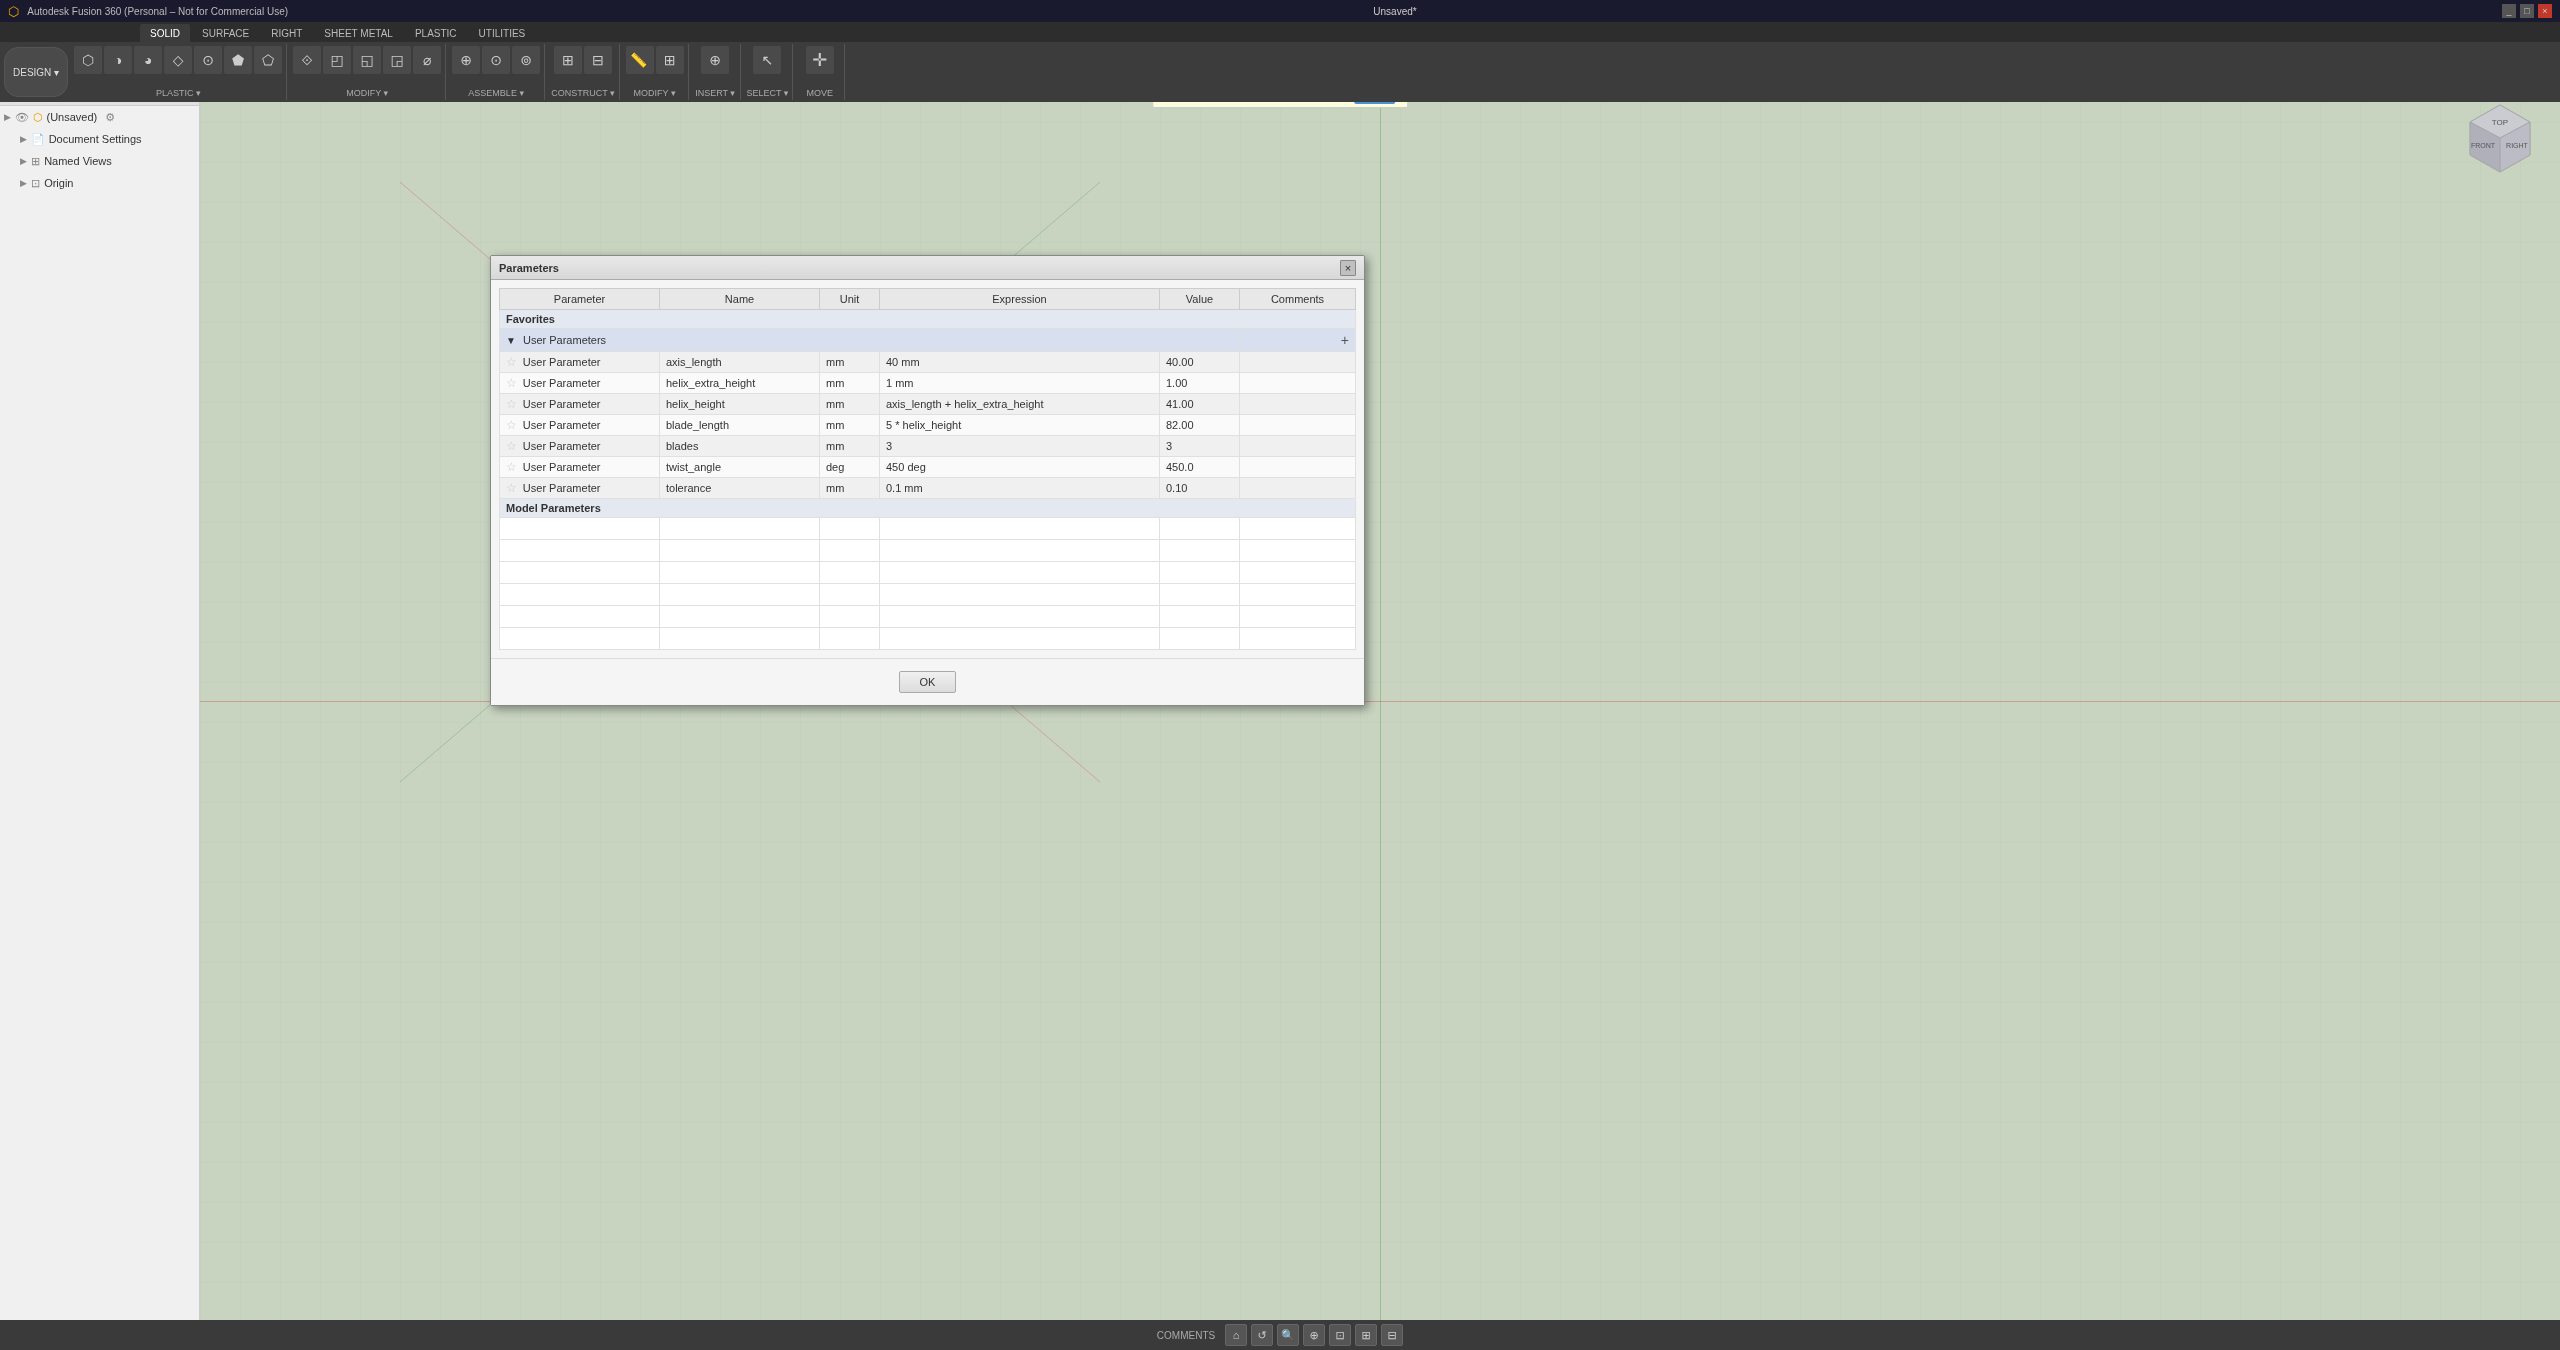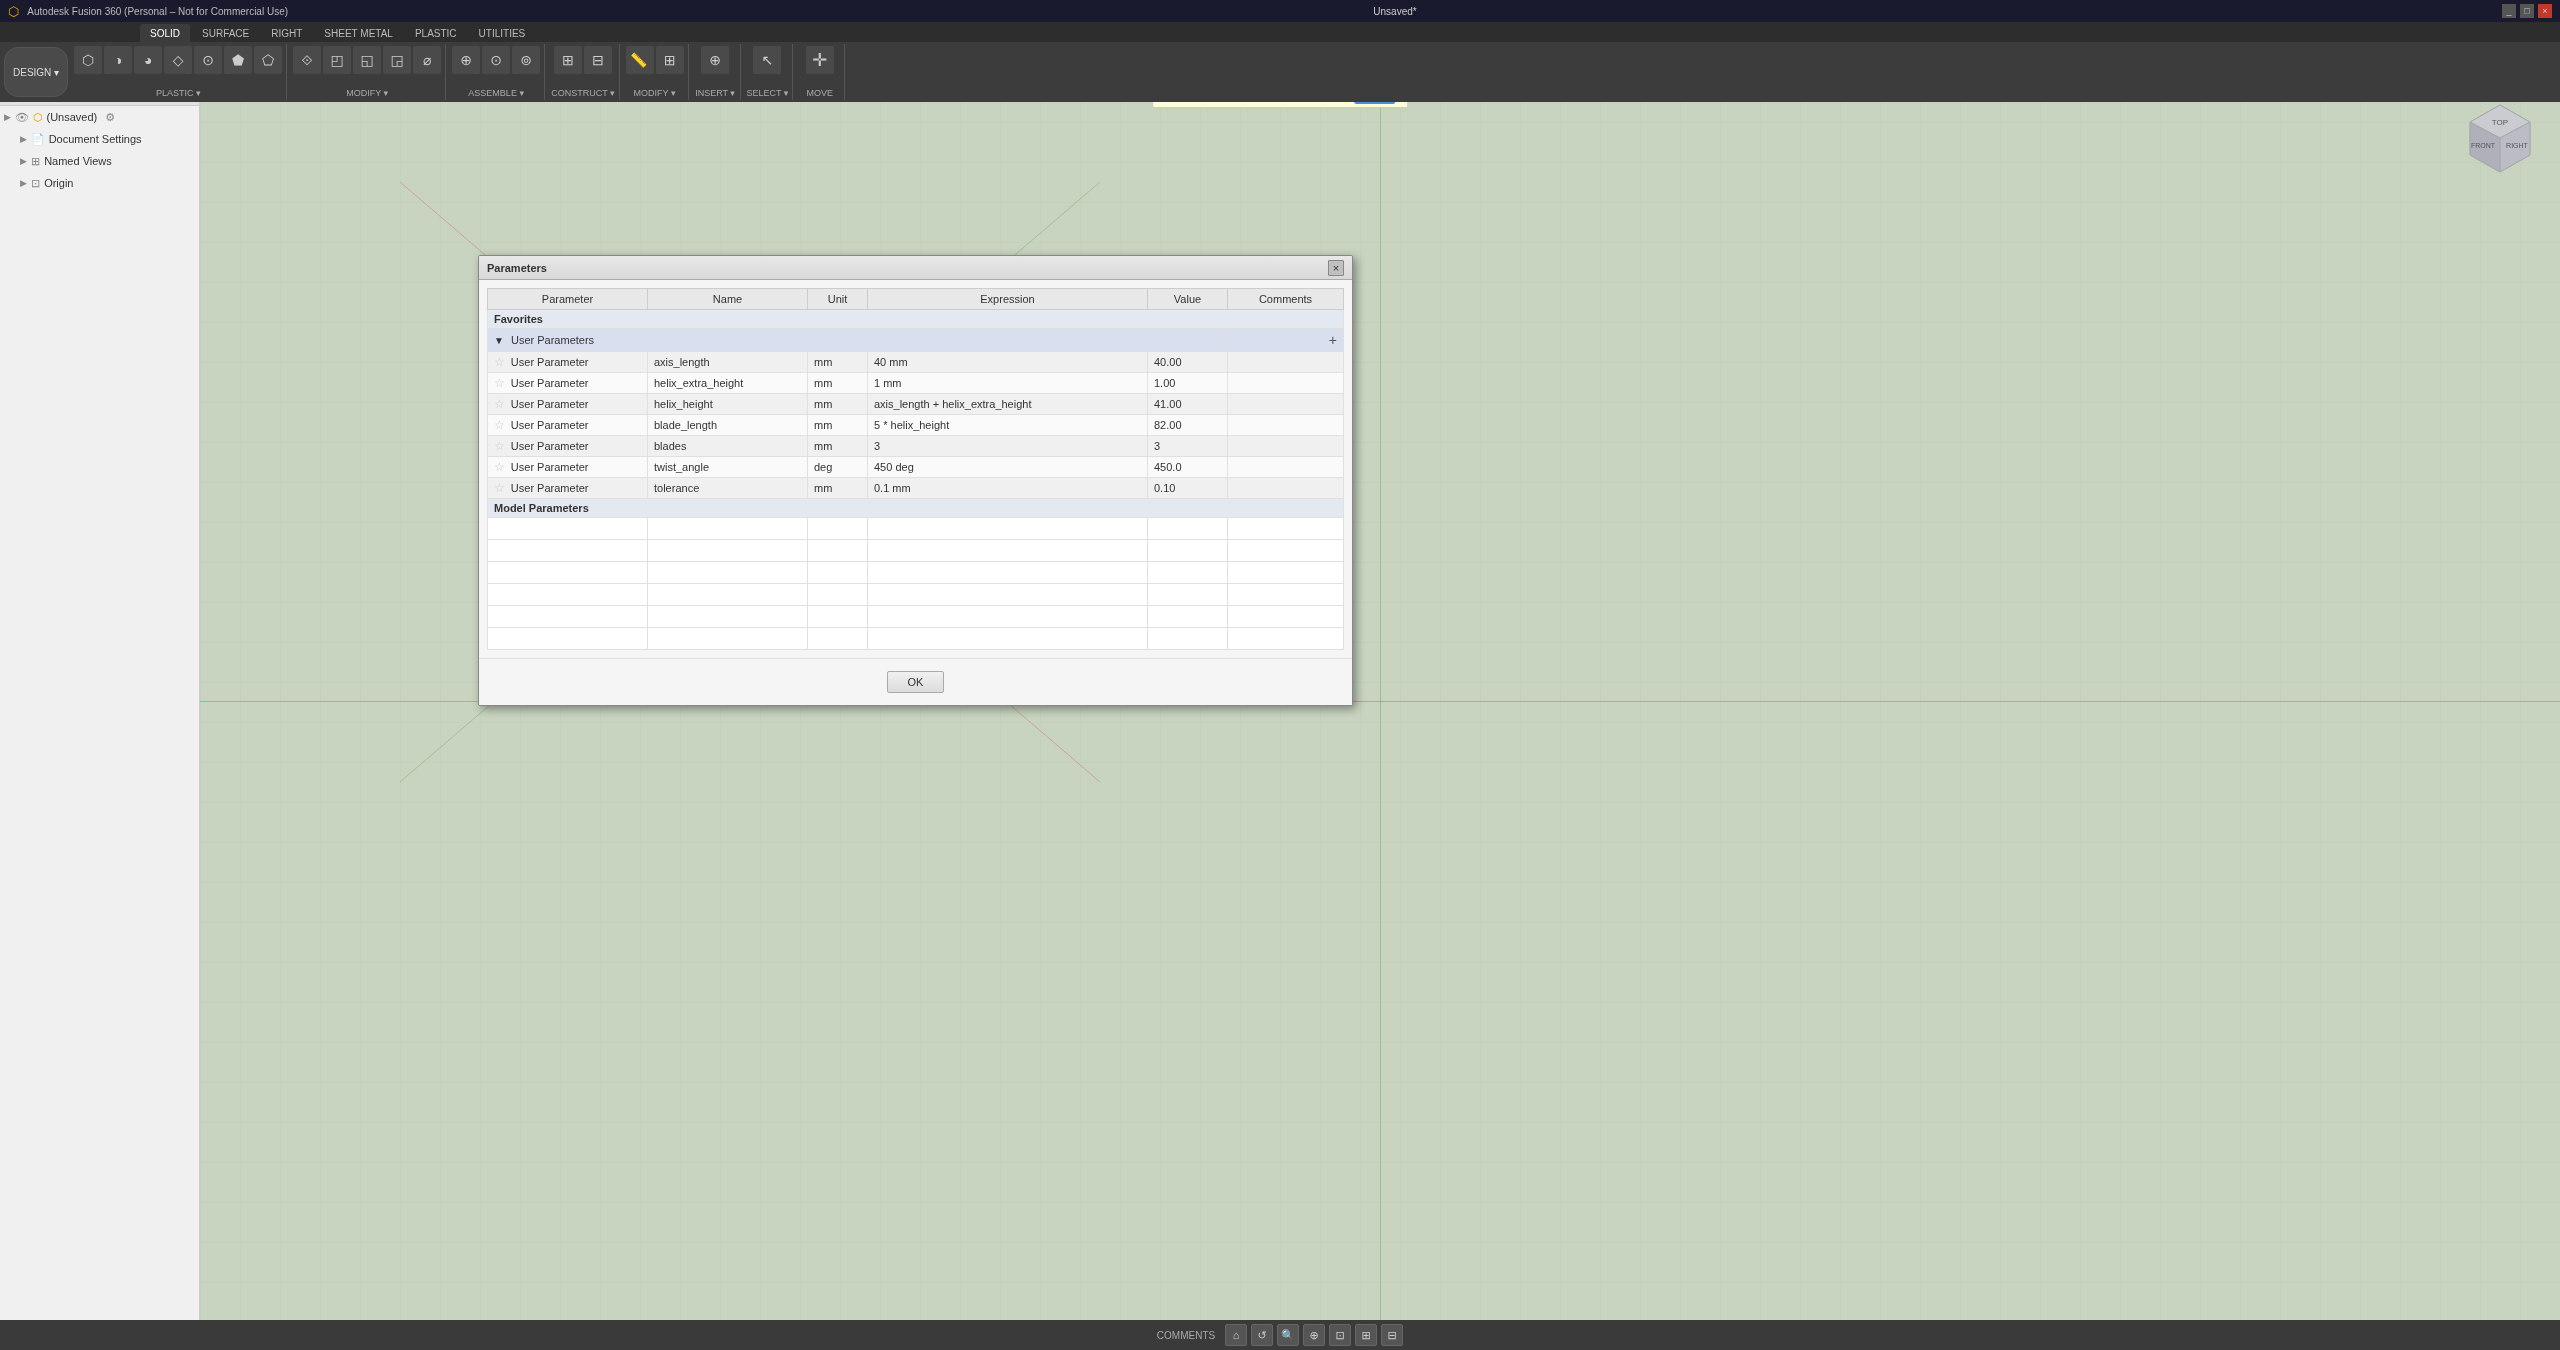--- a/index.html
+++ b/index.html
@@ -231,21 +231,21 @@
       padding: 2px 8px;
       cursor: pointer;
       font-size: 11px;
       border-radius: 2px;
     }
 
     
     #params-dialog {
       position: absolute;
       top: 255px;
-      left: 478px;
+      left: 490px;
       width: 875px;
       background: #f5f5f5;
       border: 1px solid #888;
       box-shadow: 3px 3px 10px rgba(0,0,0,0.4);
       z-index: 200;
       border-radius: 2px;
     }
     #dialog-titlebar {
       height: 24px;
       background: linear-gradient(#e8e8e8, #d8d8d8);

